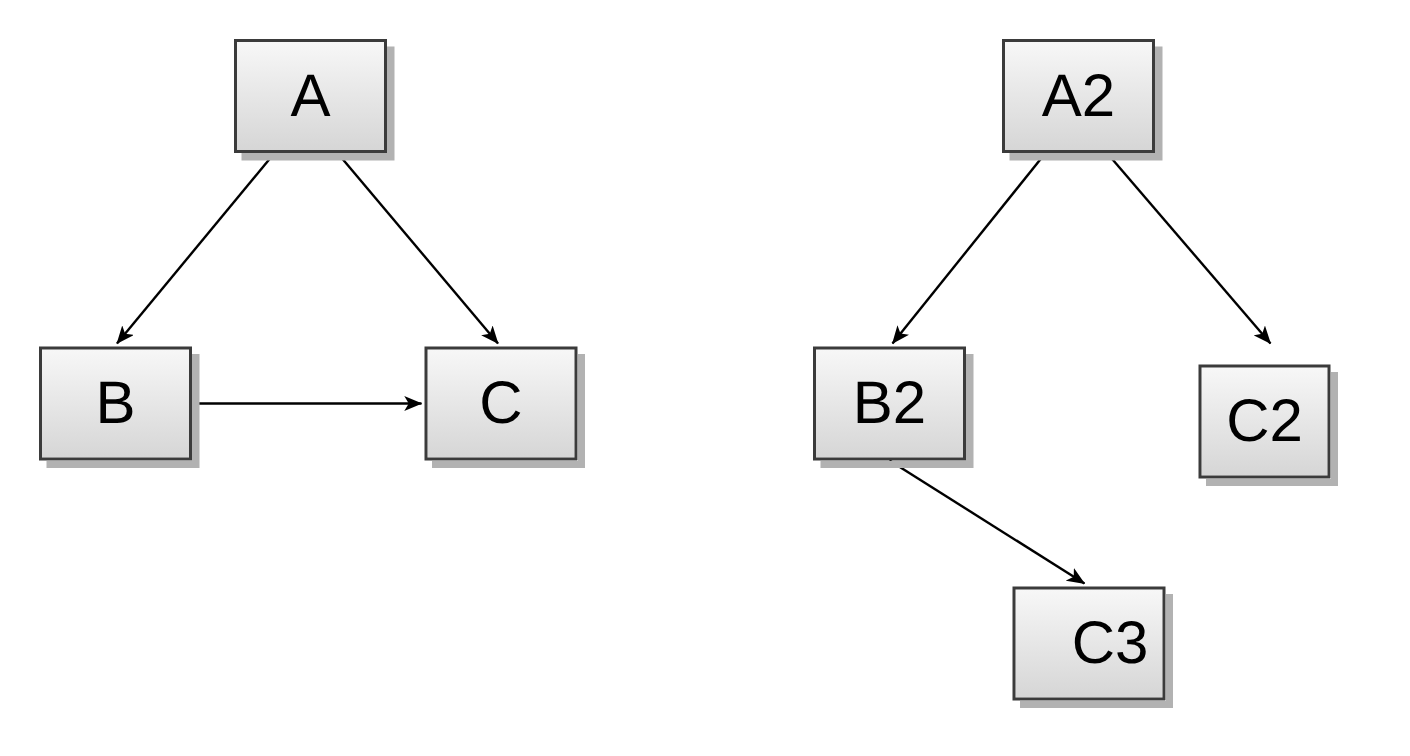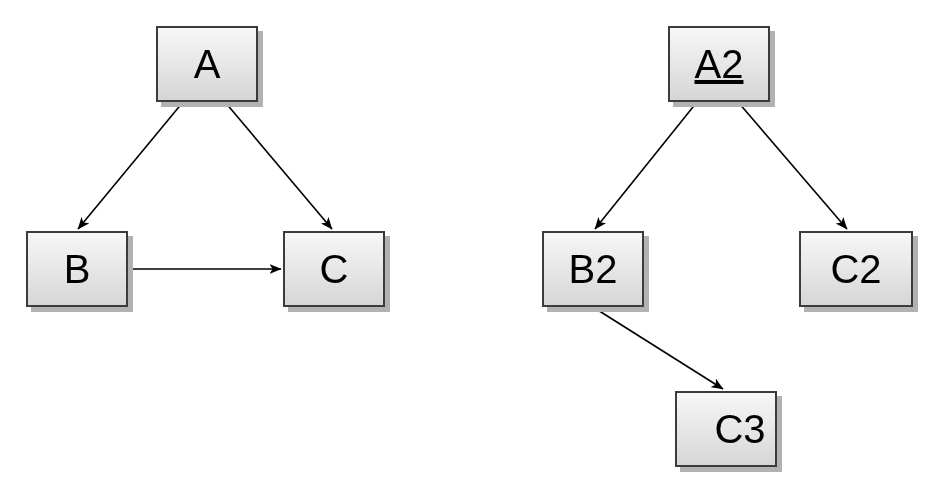--- a/index.html
+++ b/index.html
@@ -57,24 +57,24 @@
 <div class="node" style="left: 156px; top: 26px; width: 102px; height: 76px; border: 2px solid rgb(59, 59, 59); background: linear-gradient(rgb(247, 247, 247), rgb(214, 214, 214)); box-shadow: rgb(178, 178, 178) 5px 5px 0px 0px;">
       <span class="node-label" style="font-size: 40px; color: rgb(0, 0, 0);">A</span>
     </div>
     <div class="node" style="left: 26px; top: 231px; width: 102px; height: 76px; border: 2px solid rgb(59, 59, 59); background: linear-gradient(rgb(247, 247, 247), rgb(214, 214, 214)); box-shadow: rgb(178, 178, 178) 5px 5px 0px 0px;">
       <span class="node-label" style="font-size: 40px; color: rgb(0, 0, 0);">B</span>
     </div>
     <div class="node" style="left: 283px; top: 231px; width: 102px; height: 76px; border: 2px solid rgb(59, 59, 59); background: linear-gradient(rgb(247, 247, 247), rgb(214, 214, 214)); box-shadow: rgb(178, 178, 178) 5px 5px 0px 0px;">
       <span class="node-label" style="font-size: 40px; color: rgb(0, 0, 0);">C</span>
     </div>
     <div class="node" style="left: 668px; top: 26px; width: 102px; height: 76px; border: 2px solid rgb(59, 59, 59); background: linear-gradient(rgb(247, 247, 247), rgb(214, 214, 214)); box-shadow: rgb(178, 178, 178) 5px 5px 0px 0px;">
-      <span class="node-label" style="font-size: 40px; color: rgb(0, 0, 0); text-decoration: underline;">A2</span>
+      <span class="node-label" style="font-size: 40px; color: rgb(0, 0, 0);">A2</span>
     </div>
     <div class="node" style="left: 542px; top: 231px; width: 102px; height: 76px; border: 2px solid rgb(59, 59, 59); background: linear-gradient(rgb(247, 247, 247), rgb(214, 214, 214)); box-shadow: rgb(178, 178, 178) 5px 5px 0px 0px;">
       <span class="node-label" style="font-size: 40px; color: rgb(0, 0, 0);">B2</span>
     </div>
-    <div class="node" style="left: 799px; top: 231px; width: 114px; height: 76px; border: 2px solid rgb(59, 59, 59); background: linear-gradient(rgb(247, 247, 247), rgb(214, 214, 214)); box-shadow: rgb(178, 178, 178) 5px 5px 0px 0px; text-align: right;">
+    <div class="node" style="left: 799px; top: 243px; width: 88px; height: 76px; border: 2px solid rgb(59, 59, 59); background: linear-gradient(rgb(247, 247, 247), rgb(214, 214, 214)); box-shadow: rgb(178, 178, 178) 5px 5px 0px 0px; text-align: right;">
       <span class="node-label" style="font-size: 40px; color: rgb(0, 0, 0);">C2</span>
     </div>
     <div class="node" style="left: 675px; top: 391px; width: 102px; height: 76px; border: 2px solid rgb(59, 59, 59); background: linear-gradient(rgb(247, 247, 247), rgb(214, 214, 214)); box-shadow: rgb(178, 178, 178) 5px 5px 0px 0px; padding-left: 28px;">
       <span class="node-label" style="font-size: 40px; color: rgb(0, 0, 0);">C3</span>
     </div>
   </div>
 
 </body></html>

